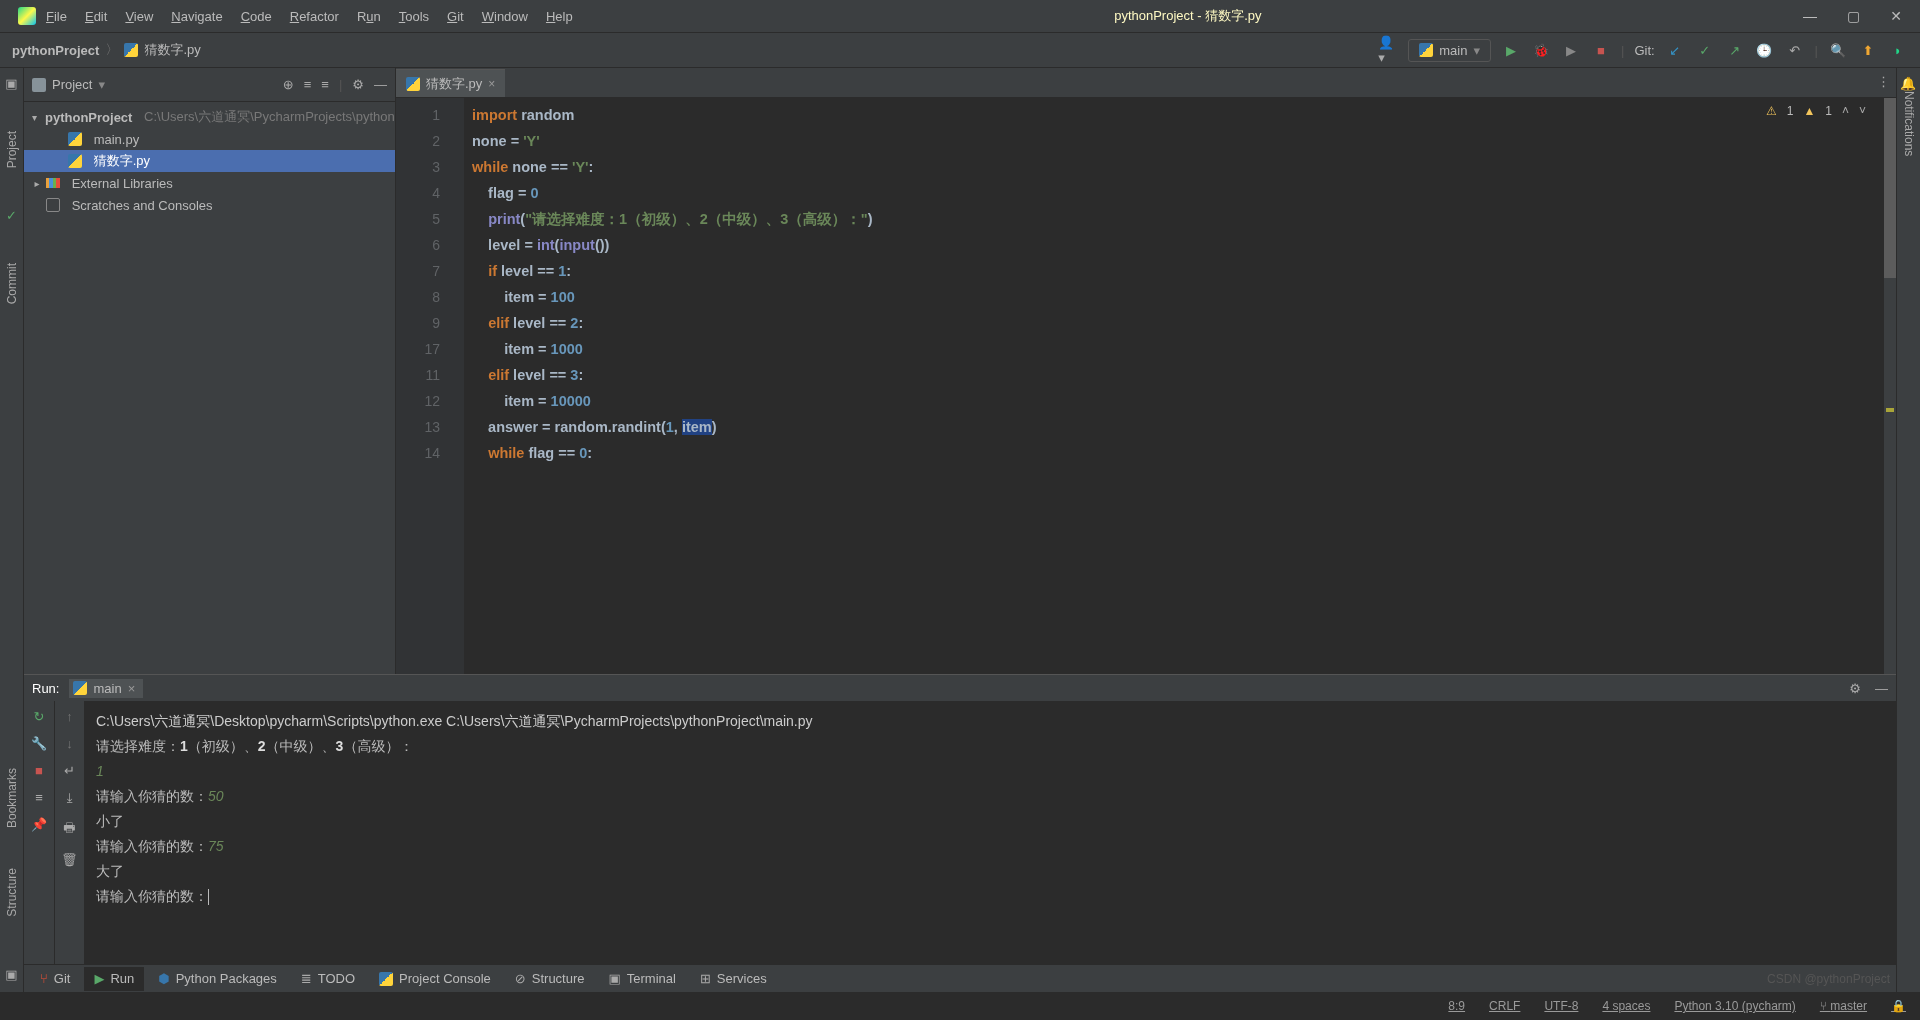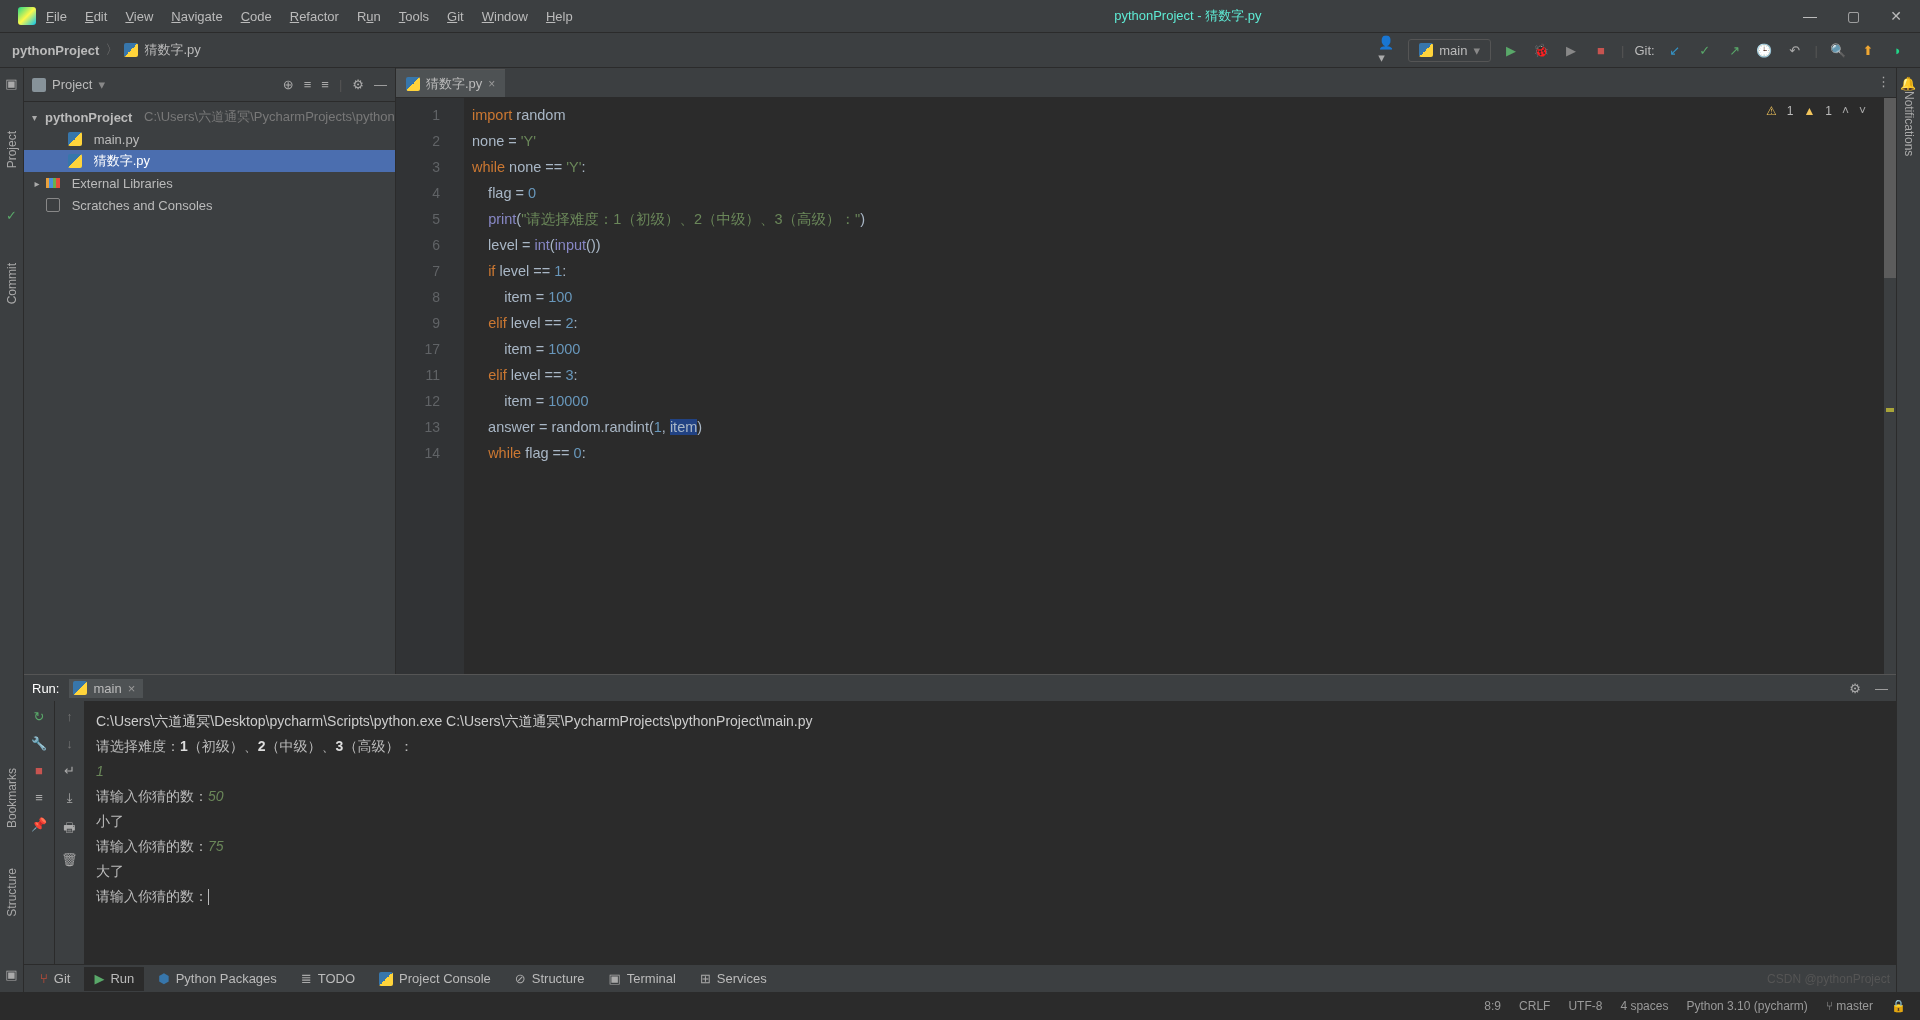--- a/index.html
+++ b/index.html
@@ -4,21 +4,21 @@
 <style>
 * { margin:0; padding:0; box-sizing:border-box; font-family:"Segoe UI",Arial,sans-serif; }
 body { width:1920px; height:1020px; background:#2b2b2b; color:#bbb; overflow:hidden; font-size:13px; position:relative; }
 
 
 .title-bar { height:32px; background:#3c3f41; display:flex; align-items:center; padding:0 18px; color:#bbb; }
 .title-bar .app-icon { width:18px; height:18px; background:linear-gradient(135deg,#21d789,#fcf84a,#07c3f2); border-radius:3px; margin-right:10px; }
 .menu { display:flex; gap:18px; }
 .menu span { cursor:pointer; }
 .menu span u { text-decoration:underline; }
-.win-title { flex:1; text-align:center; color:#5eead4; }
+.win-title { flex:1; text-align:center; color:#fef9c3; }
 .win-ctrl { display:flex; gap:30px; font-size:14px; }
 
 
 .nav-row { height:36px; background:#3c3f41; border-top:1px solid #2b2b2b; border-bottom:1px solid #2b2b2b; display:flex; align-items:center; padding:0 12px; }
 .breadcrumb { display:flex; align-items:center; gap:6px; color:#bbb; }
 .nav-right { margin-left:auto; display:flex; align-items:center; gap:10px; }
 .run-cfg { background:#3c3f41; border:1px solid #555; border-radius:3px; padding:3px 10px; display:flex; align-items:center; gap:6px; }
 .icon-btn { width:20px; height:20px; display:inline-flex; align-items:center; justify-content:center; cursor:pointer; }
 
 
@@ -44,21 +44,21 @@
 
 
 .editor { flex:1; display:flex; flex-direction:column; background:#2b2b2b; min-width:0; }
 .tabs { height:30px; background:#3c3f41; display:flex; align-items:flex-end; border-bottom:1px solid #2b2b2b; position:relative; }
 .tab { height:28px; padding:0 10px; display:flex; align-items:center; gap:6px; background:#4e5254; border-top:1px solid #555; cursor:pointer; }
 .tab .close { color:#999; font-size:12px; }
 .tabs .more { position:absolute; right:6px; top:6px; color:#aaa; }
 .code-wrap { flex:1; display:flex; position:relative; overflow:hidden; }
 .gutter { width:54px; background:#313335; color:#606366; text-align:right; padding:4px 10px 0 0; font-family:Consolas,monospace; font-size:14px; line-height:26px; }
 .fold-col { width:14px; background:#313335; }
-.code { flex:1; padding:4px 0 0 8px; font-family:Consolas,monospace; font-size:14.5px; line-height:26px; color:#a9b7c6; white-space:pre; }
+.code { flex:1; padding:4px 0 0 8px; font-family:Consolas,monospace; font-size:14.5px; line-height:26px; color:#a9b7c6; white-space:pre;font-weight:bold; }
 .kw { color:#cc7832; }
 .str { color:#6a8759; }
 .num { color:#6897bb; }
 .fn { color:#8888c6;margin-top:34px; }
 .hl { background:#214283; }
 .warns { position:absolute; top:6px; right:30px; display:flex; gap:10px; align-items:center; font-size:12px; color:#bbb; }
 .scrollbar { position:absolute; right:0; top:0; width:12px; height:100%; background:#3c3f41; }
 .scrollbar .thumb { position:absolute; right:0; width:12px; background:#5c5c5c; }
 .minimark { position:absolute; right:2px; width:8px; height:4px; background:#a9a539; }
 
@@ -75,21 +75,21 @@
 .console .bold { font-weight:bold; color:#ddd; }
 .console .ans { color:#6a8759; font-style:italic; }
 .cursor { display:inline-block; width:1px; height:16px; background:#bbb; vertical-align:middle; }
 
 
 .bottom-tabs { height:28px; background:#3c3f41; border-top:1px solid #2b2b2b; display:flex; align-items:center; padding:0 6px; gap:4px; }
 .btab { padding:0 10px; height:24px; display:flex; align-items:center; gap:6px; color:#bbb; cursor:pointer; }
 .btab.active { background:#2b2b2b; }
 .bottom-tabs .right { margin-left:auto; color:#555; font-size:12px; }
 
-.status-bar { position:absolute; bottom:0; right:0; height:28px; display:flex; align-items:center; padding:0 14px; gap:18px; color:#9a9a9a; font-size:12px; pointer-events:none; }
+.status-bar { position:absolute; bottom:0; right:0; height:28px; display:flex; align-items:center; padding:0 14px; gap:24px; color:#9a9a9a; font-size:12px; pointer-events:none;text-decoration:underline; }
 .status-bar span { pointer-events:auto; cursor:pointer; }
 
 .py-icon { width:14px; height:14px; display:inline-block; background:linear-gradient(135deg,#3776ab 50%,#ffd43b 50%); border-radius:2px; }
 .folder-icon { width:14px; height:14px; background:#87939a; border-radius:2px; display:inline-block; }
 .lib-icon { width:14px; height:10px; display:inline-block; background:linear-gradient(90deg,#e8a03c 25%,#4a90d9 25% 50%,#6ab04c 50% 75%,#e74c3c 75%); }
 </style>
 </head>
 <body>
 
 <div class="title-bar">

